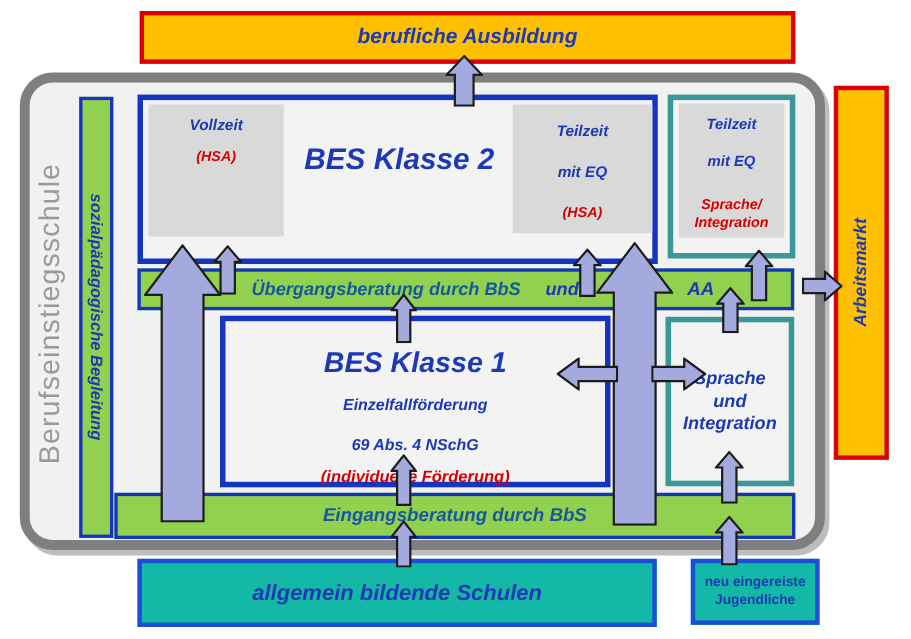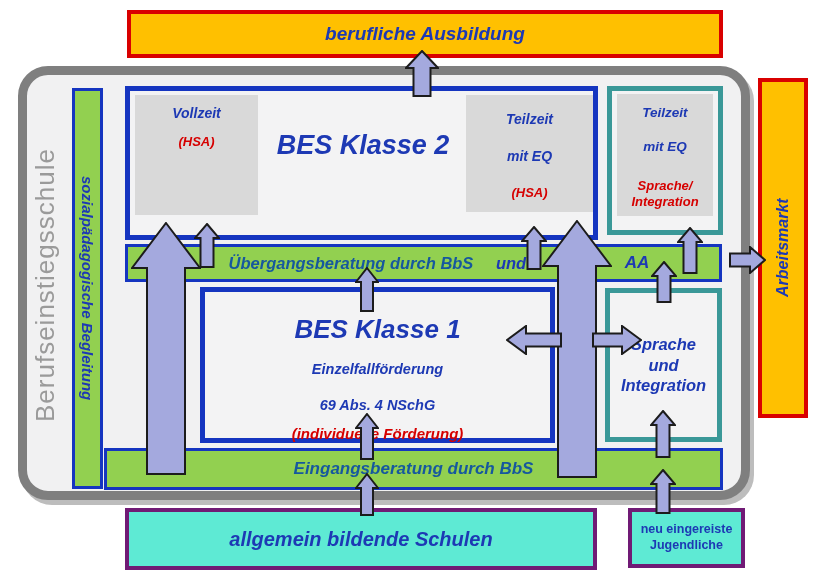--- a/index.html
+++ b/index.html
@@ -1,21 +1,21 @@
 <!DOCTYPE html>
 <html><head>
 <meta charset="utf-8">
 <style>
   html,body{margin:0;padding:0;background:#fff;}
   .stage{position:relative;width:828px;height:581px;background:#fff;overflow:hidden;
          font-family:"Liberation Sans",sans-serif;}
   .abs{position:absolute;box-sizing:border-box;}
   
   .orange{background:#ffc000;border:4px solid #d90000;}
-  .redgray{background:#5eead4;border:4px solid #701a75;}
+  .redgray{background:#14b8a6;border:4px solid #1d4ed8;}
   
   .container{left:18px;top:66px;width:732px;height:434px;background:#f1f1f2;
              border:9px solid #7f7f7f;border-radius:30px;box-shadow:4px 5px 0 #bdbdbd;}
   
   .greenbar{background:#92d050;border:3px solid #1535c0;}
   
   .bluebox{background:#f3f3f4;border:5px solid #1535c0;}
   .tealbox{background:#f3f3f4;border:5px solid #3a9898;}
   .graypanel{background:#d9d9d9;}
   

